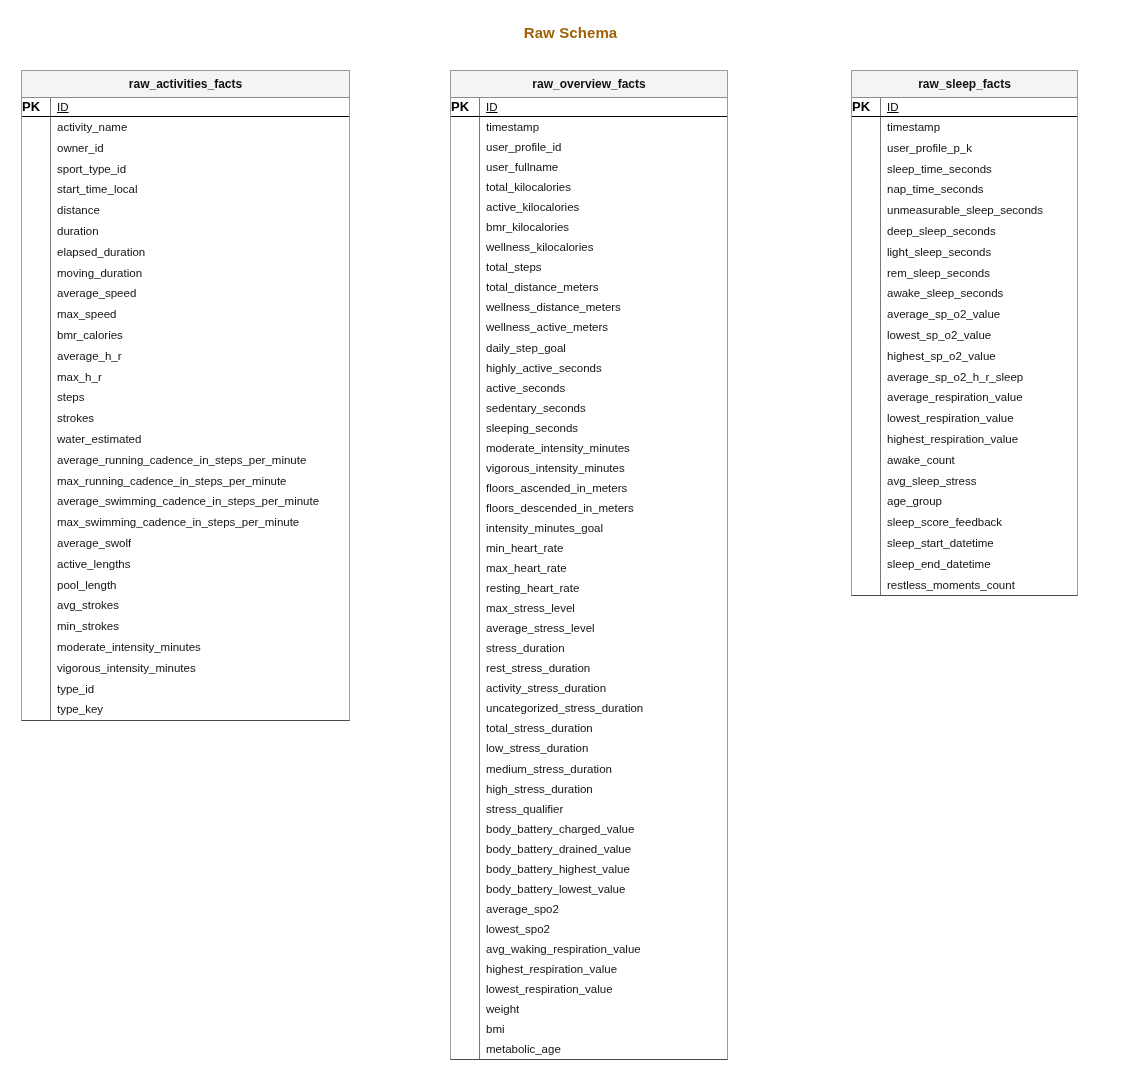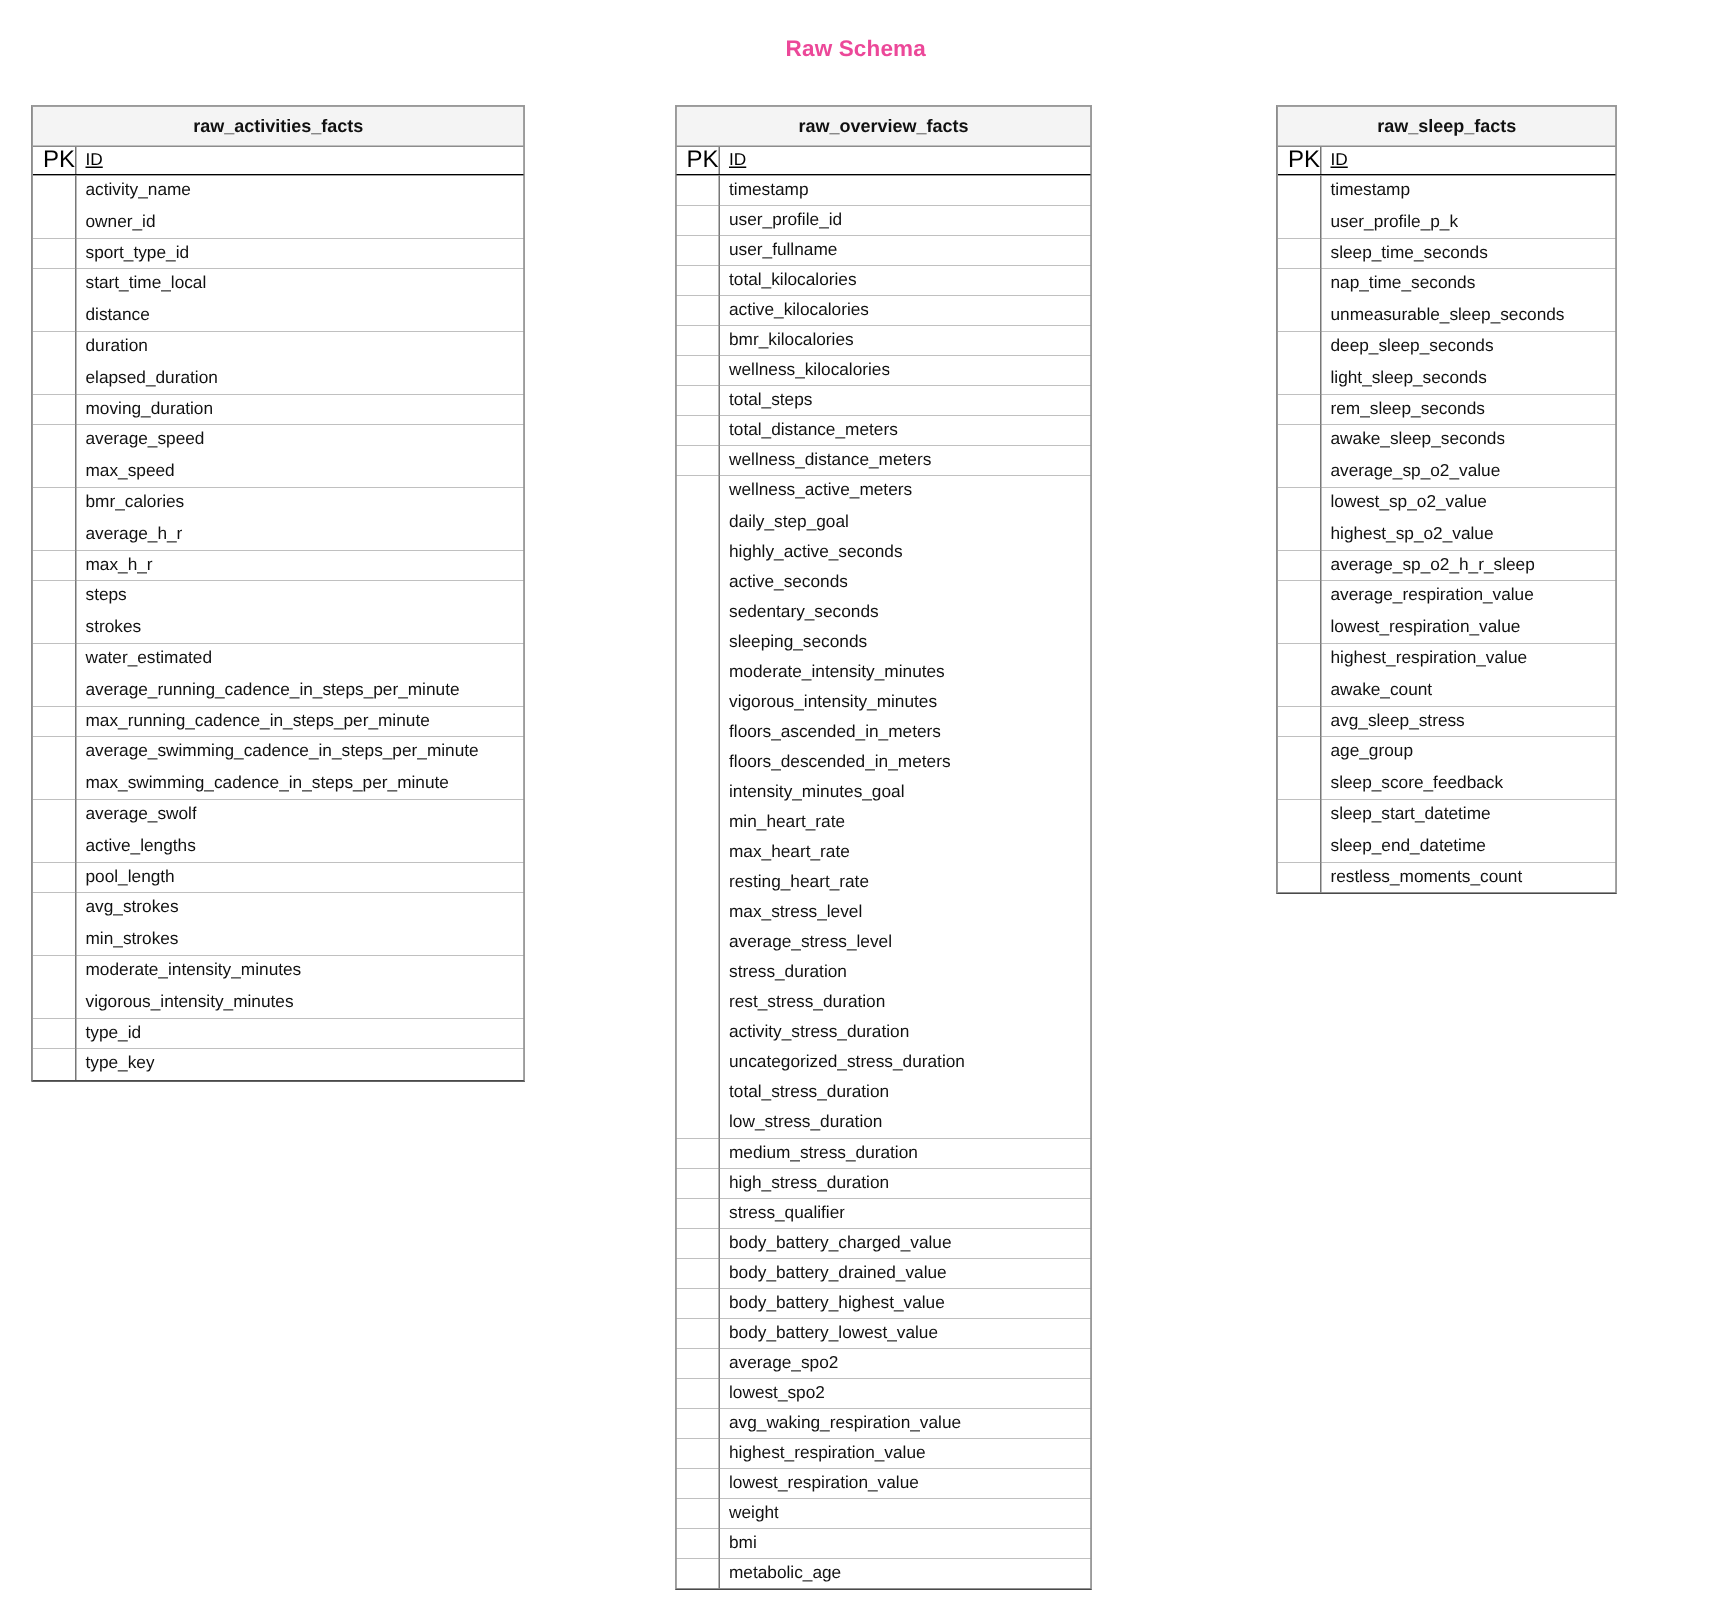--- a/index.html
+++ b/index.html
@@ -18,27 +18,27 @@
 
   #diagram-title {
     position: absolute;
     top: 24px;
     left: 0;
     width: 1141px;
     text-align: center;
     font-size: 15px;
     font-weight: bold;
     letter-spacing: 0.1px;
-    color: #ec4899;
+    color: #a16207;
   }
 
   .entity {
     position: absolute;
     box-sizing: border-box;
-    background: #000000;
+    background: #b91c1c;
     border: 1px solid #9a9a9a;
     border-bottom: 1px solid #4a4a4a;
   }
 
   .entity-title {
     box-sizing: border-box;
     height: 27px;
     line-height: 26px;
     text-align: center;
     font-size: 12px;
@@ -50,23 +50,23 @@
 
   .entity-head {
     display: flex;
     box-sizing: border-box;
     height: 19px;
     border-bottom: 1.6px solid #000000;
     background: #ffffff;
   }
   .entity-head .pk-cell {
     box-sizing: border-box;
-    text-align: right;
-    font-size: 16px;
-    font-weight: normal;
+    text-align: left;
+    font-size: 13px;
+    font-weight: bold;
     line-height: 18px;
     border-right: 1px solid #777777;
     color: #000000;
   }
   .entity-head .id-cell {
     box-sizing: border-box;
     padding-left: 6px;
     font-size: 11.5px;
     font-weight: normal;
     line-height: 18px;

